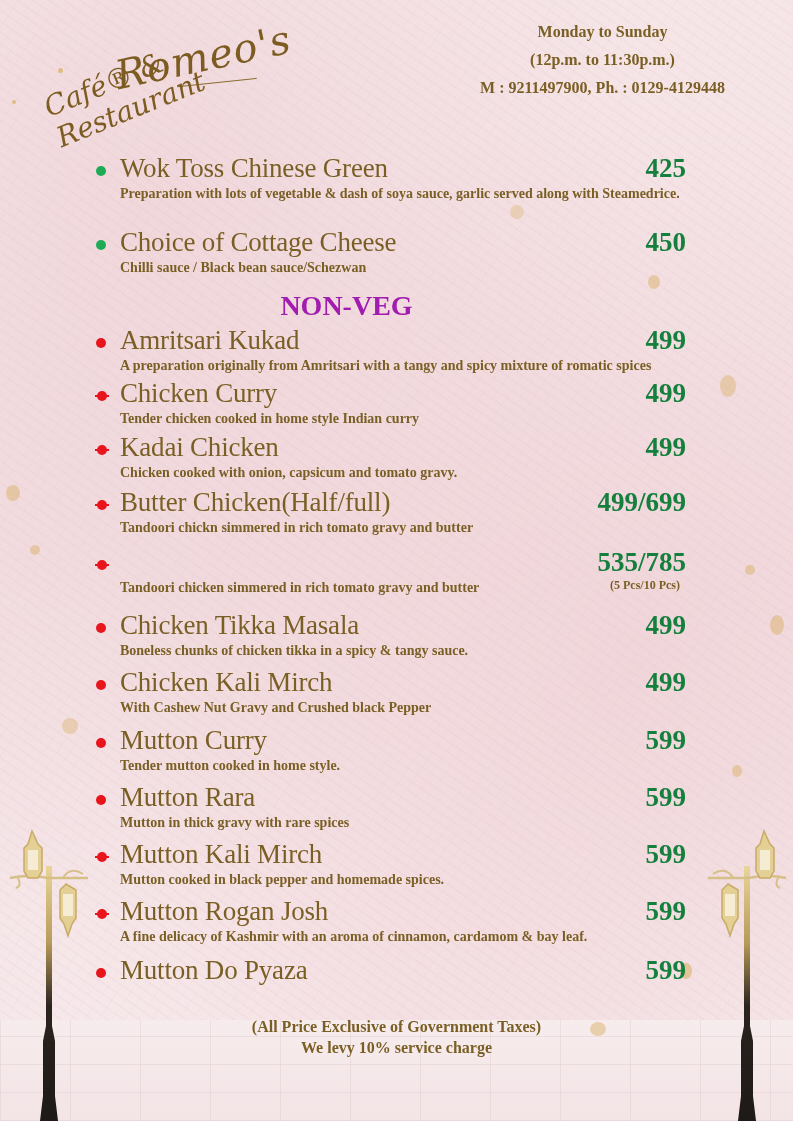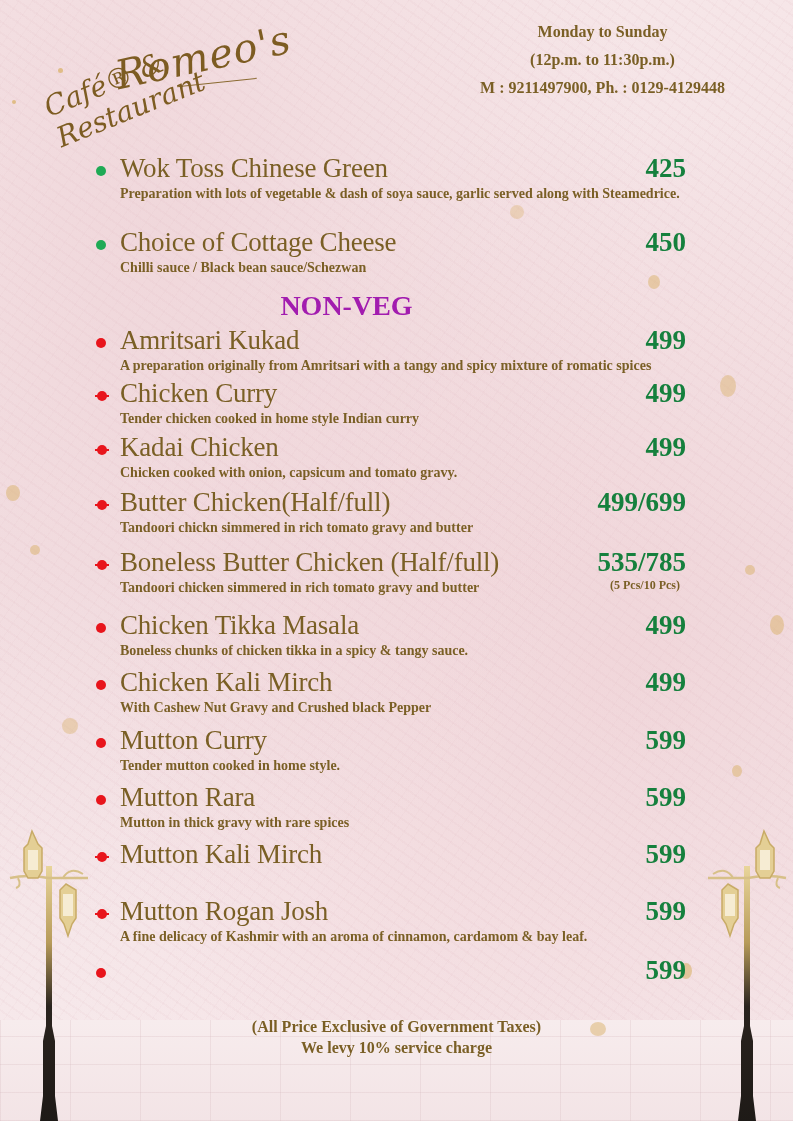--- a/index.html
+++ b/index.html
@@ -195,21 +195,20 @@
       <span class="bullet nonveg star"></span>
       <span class="name">Butter Chicken(Half/full)</span>
       <span class="price">499/699</span>
     </div>
     <div class="desc">Tandoori chickn simmered in rich tomato gravy and butter</div>
   </div>
 
   <div class="item" style="top:547px">
     <div class="name-row">
       <span class="bullet nonveg star"></span>
-      <span class="name">Boneless Butter Chicken (Half/full)</span>
       <span class="price">535/785</span>
       <span class="pcs">(5 Pcs/10 Pcs)</span>
     </div>
     <div class="desc">Tandoori chicken simmered in rich tomato gravy and butter</div>
   </div>
 
   <div class="item" style="top:610px">
     <div class="name-row">
       <span class="bullet nonveg"></span>
       <span class="name">Chicken Tikka Masala</span>
@@ -244,34 +243,36 @@
     </div>
     <div class="desc">Mutton in thick gravy with rare spices</div>
   </div>
 
   <div class="item" style="top:839px">
     <div class="name-row">
       <span class="bullet nonveg star"></span>
       <span class="name">Mutton Kali Mirch</span>
       <span class="price">599</span>
     </div>
+    <div class="desc">Mutton cooked in black pepper and homemade spices.</div>
   </div>
 
   <div class="item" style="top:896px">
     <div class="name-row">
       <span class="bullet nonveg star"></span>
       <span class="name">Mutton Rogan Josh</span>
       <span class="price">599</span>
     </div>
     <div class="desc">A fine delicacy of Kashmir with an aroma of cinnamon, cardamom &amp; bay leaf.</div>
   </div>
 
   <div class="item" style="top:955px">
     <div class="name-row">
       <span class="bullet nonveg"></span>
+      <span class="name">Mutton Do Pyaza</span>
       <span class="price">599</span>
     </div>
   </div>
 </div>
 
 <div class="footer">
   <div>(All Price Exclusive of Government Taxes)</div>
   <div>We levy 10% service charge</div>
 </div>
 

